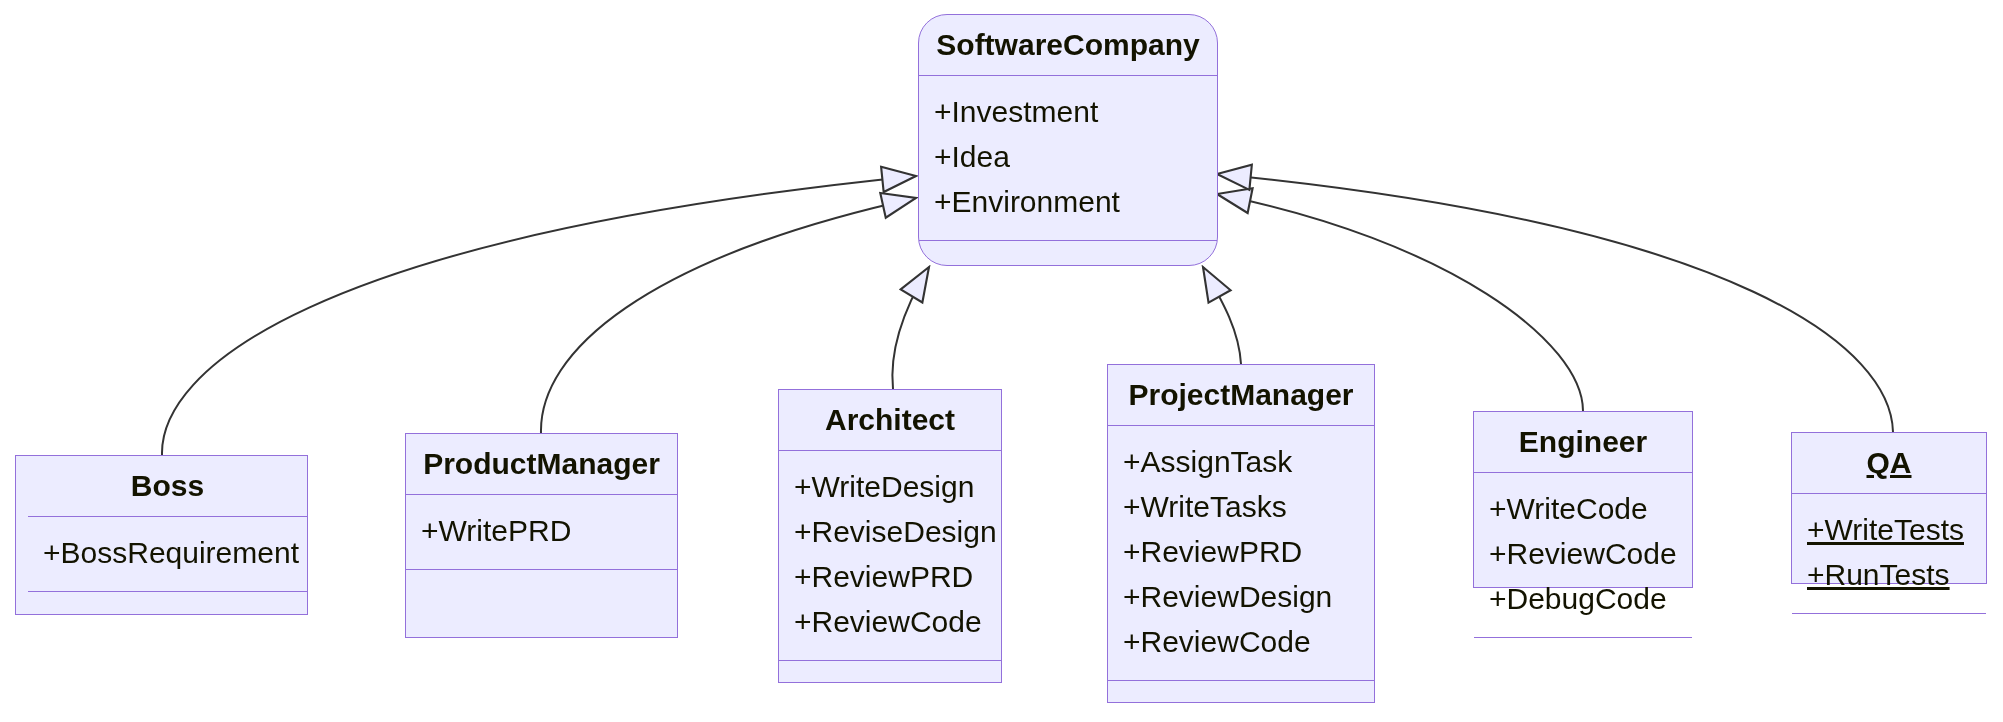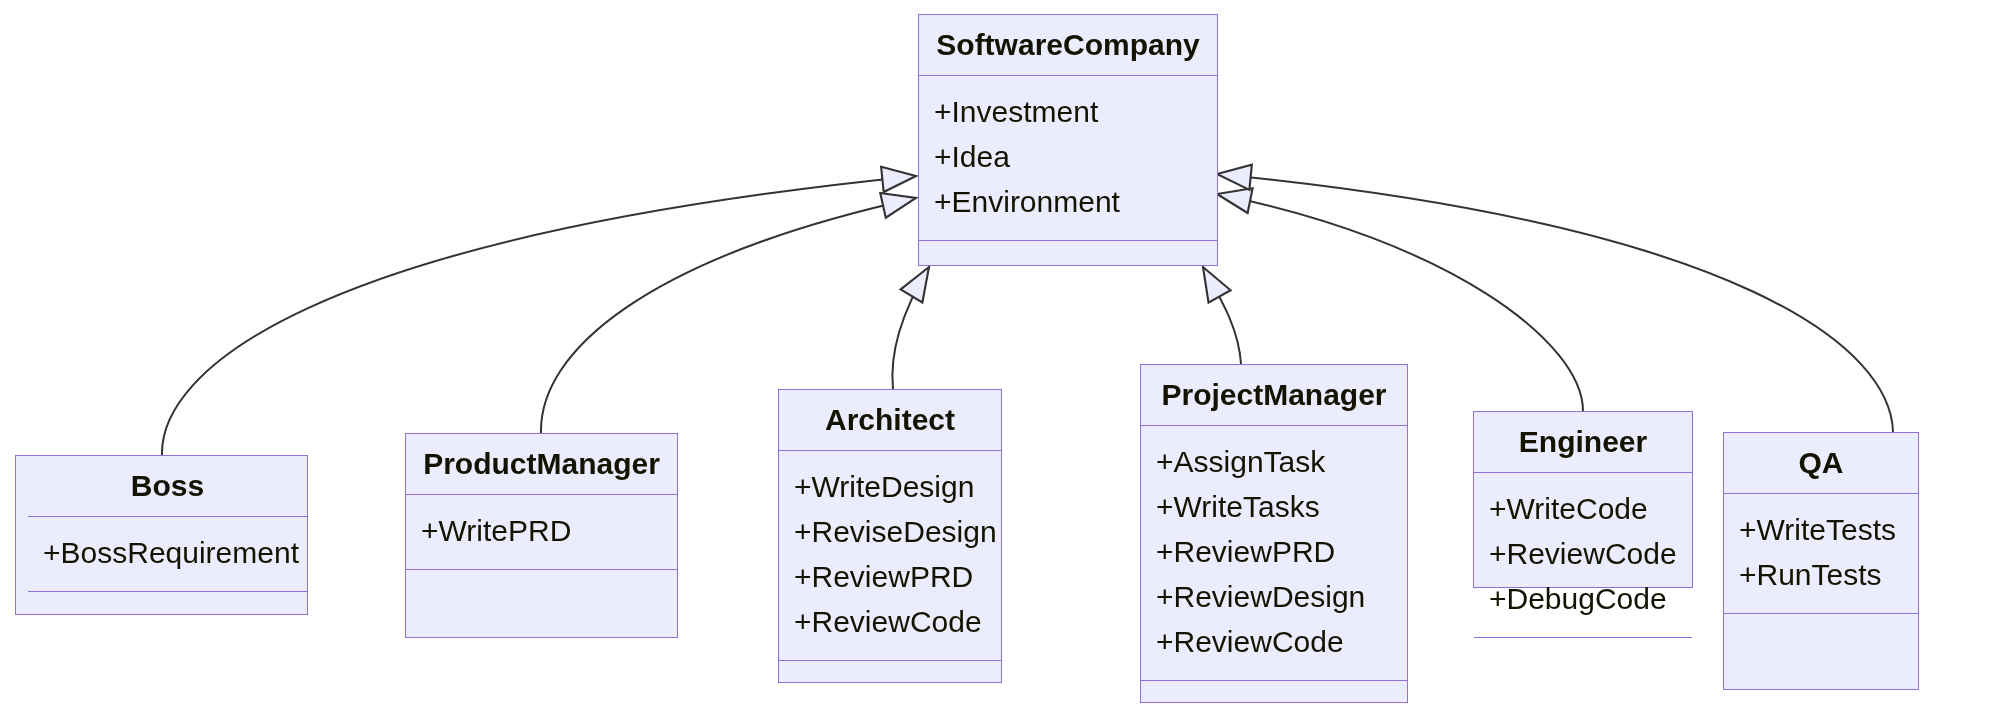--- a/index.html
+++ b/index.html
@@ -68,21 +68,21 @@
       </marker>
     </defs>
     <path class="edge" d="M 162 455 C 160 372, 305 238, 916 176" marker-end="url(#extension)"></path>
     <path class="edge" d="M 541 433 C 539 352, 645 258, 916 198" marker-end="url(#extension)"></path>
     <path class="edge" d="M 893 389 C 889 350, 903 310, 929 267" marker-end="url(#extension)"></path>
     <path class="edge" d="M 1241 364 C 1239 329, 1221 299, 1203 267" marker-end="url(#extension)"></path>
     <path class="edge" d="M 1583 411 C 1583 342, 1448 240, 1217 194" marker-end="url(#extension)"></path>
     <path class="edge" d="M 1893 432 C 1891 350, 1748 226, 1217 174" marker-end="url(#extension)"></path>
   </svg>
 
-  <div class="cbox" style="left:918px; top:14px; width:300px; height:252px;">
+  <div class="cbox" style="left:918px; top:14px; width:300px; height:252px;border-radius:29px;">
     <div class="ctitle">SoftwareCompany</div>
     <div class="cmembers">
       <div class="cmember">+Investment</div>
       <div class="cmember">+Idea</div>
       <div class="cmember">+Environment</div>
     </div>
     <div class="cfooter"></div>
   </div>
 
   <div class="cbox" style="left:15px; top:455px; width:293px; height:160px;padding-left:12px;">
@@ -105,21 +105,21 @@
     <div class="ctitle">Architect</div>
     <div class="cmembers">
       <div class="cmember">+WriteDesign</div>
       <div class="cmember">+ReviseDesign</div>
       <div class="cmember">+ReviewPRD</div>
       <div class="cmember">+ReviewCode</div>
     </div>
     <div class="cfooter"></div>
   </div>
 
-  <div class="cbox" style="left:1107px; top:364px; width:268px; height:339px;margin-left:33px;">
+  <div class="cbox" style="left:1107px; top:364px; width:268px; height:339px;">
     <div class="ctitle">ProjectManager</div>
     <div class="cmembers">
       <div class="cmember">+AssignTask</div>
       <div class="cmember">+WriteTasks</div>
       <div class="cmember">+ReviewPRD</div>
       <div class="cmember">+ReviewDesign</div>
       <div class="cmember">+ReviewCode</div>
     </div>
     <div class="cfooter"></div>
   </div>
@@ -127,21 +127,21 @@
   <div class="cbox" style="left:1473px; top:411px; width:220px; height:177px;">
     <div class="ctitle">Engineer</div>
     <div class="cmembers">
       <div class="cmember">+WriteCode</div>
       <div class="cmember">+ReviewCode</div>
       <div class="cmember">+DebugCode</div>
     </div>
     <div class="cfooter"></div>
   </div>
 
-  <div class="cbox" style="left:1723px; top:432px; width:196px; height:258px;">
+  <div class="cbox" style="left:1791px; top:432px; width:196px; height:152px;text-decoration:underline;">
     <div class="ctitle">QA</div>
     <div class="cmembers">
       <div class="cmember">+WriteTests</div>
       <div class="cmember">+RunTests</div>
     </div>
     <div class="cfooter"></div>
   </div>
 
 </div>
 

